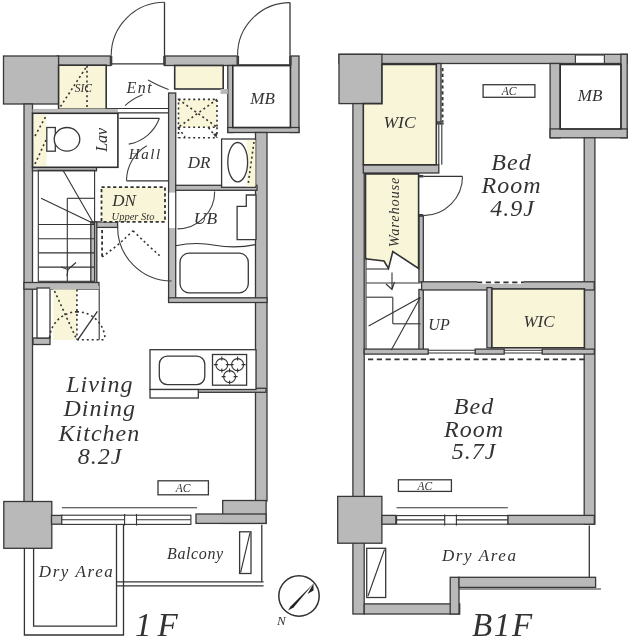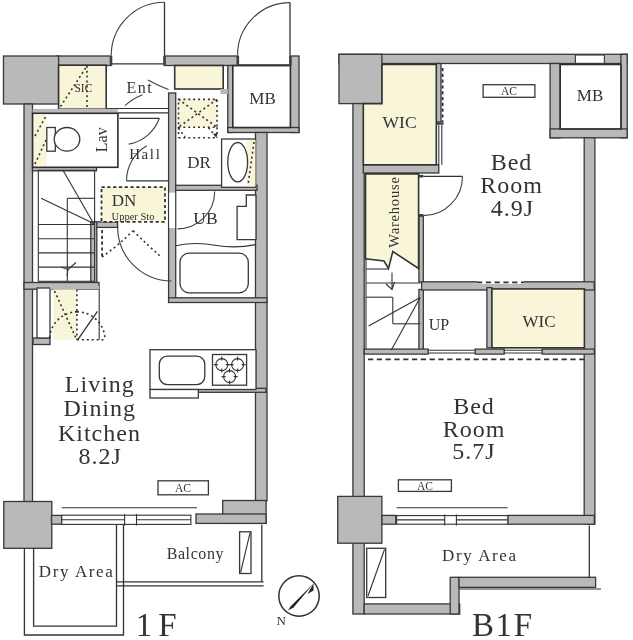--- a/index.html
+++ b/index.html
@@ -1,16 +1,16 @@
 <!DOCTYPE html>
 <html><head>
 <meta charset="utf-8">
 <style>
   html,body{margin:0;padding:0;background:#ffffff;}
-  .wrap{width:633px;height:640px;position:relative;overflow:hidden;background:#fff;}
+  .wrap{width:633px;height:640px;position:relative;overflow:hidden;background:#fff;font-style:italic;}
   svg{display:block;}
   text{font-family:"Liberation Serif", serif; fill:#333333;}
 </style>
 </head>
 <body>
 <div class="wrap">
 <svg width="633" height="640" viewBox="0 0 633 640">
 <defs>
 <style>
   .wall{fill:#b9b9b9;stroke:#383838;stroke-width:1.3;}

